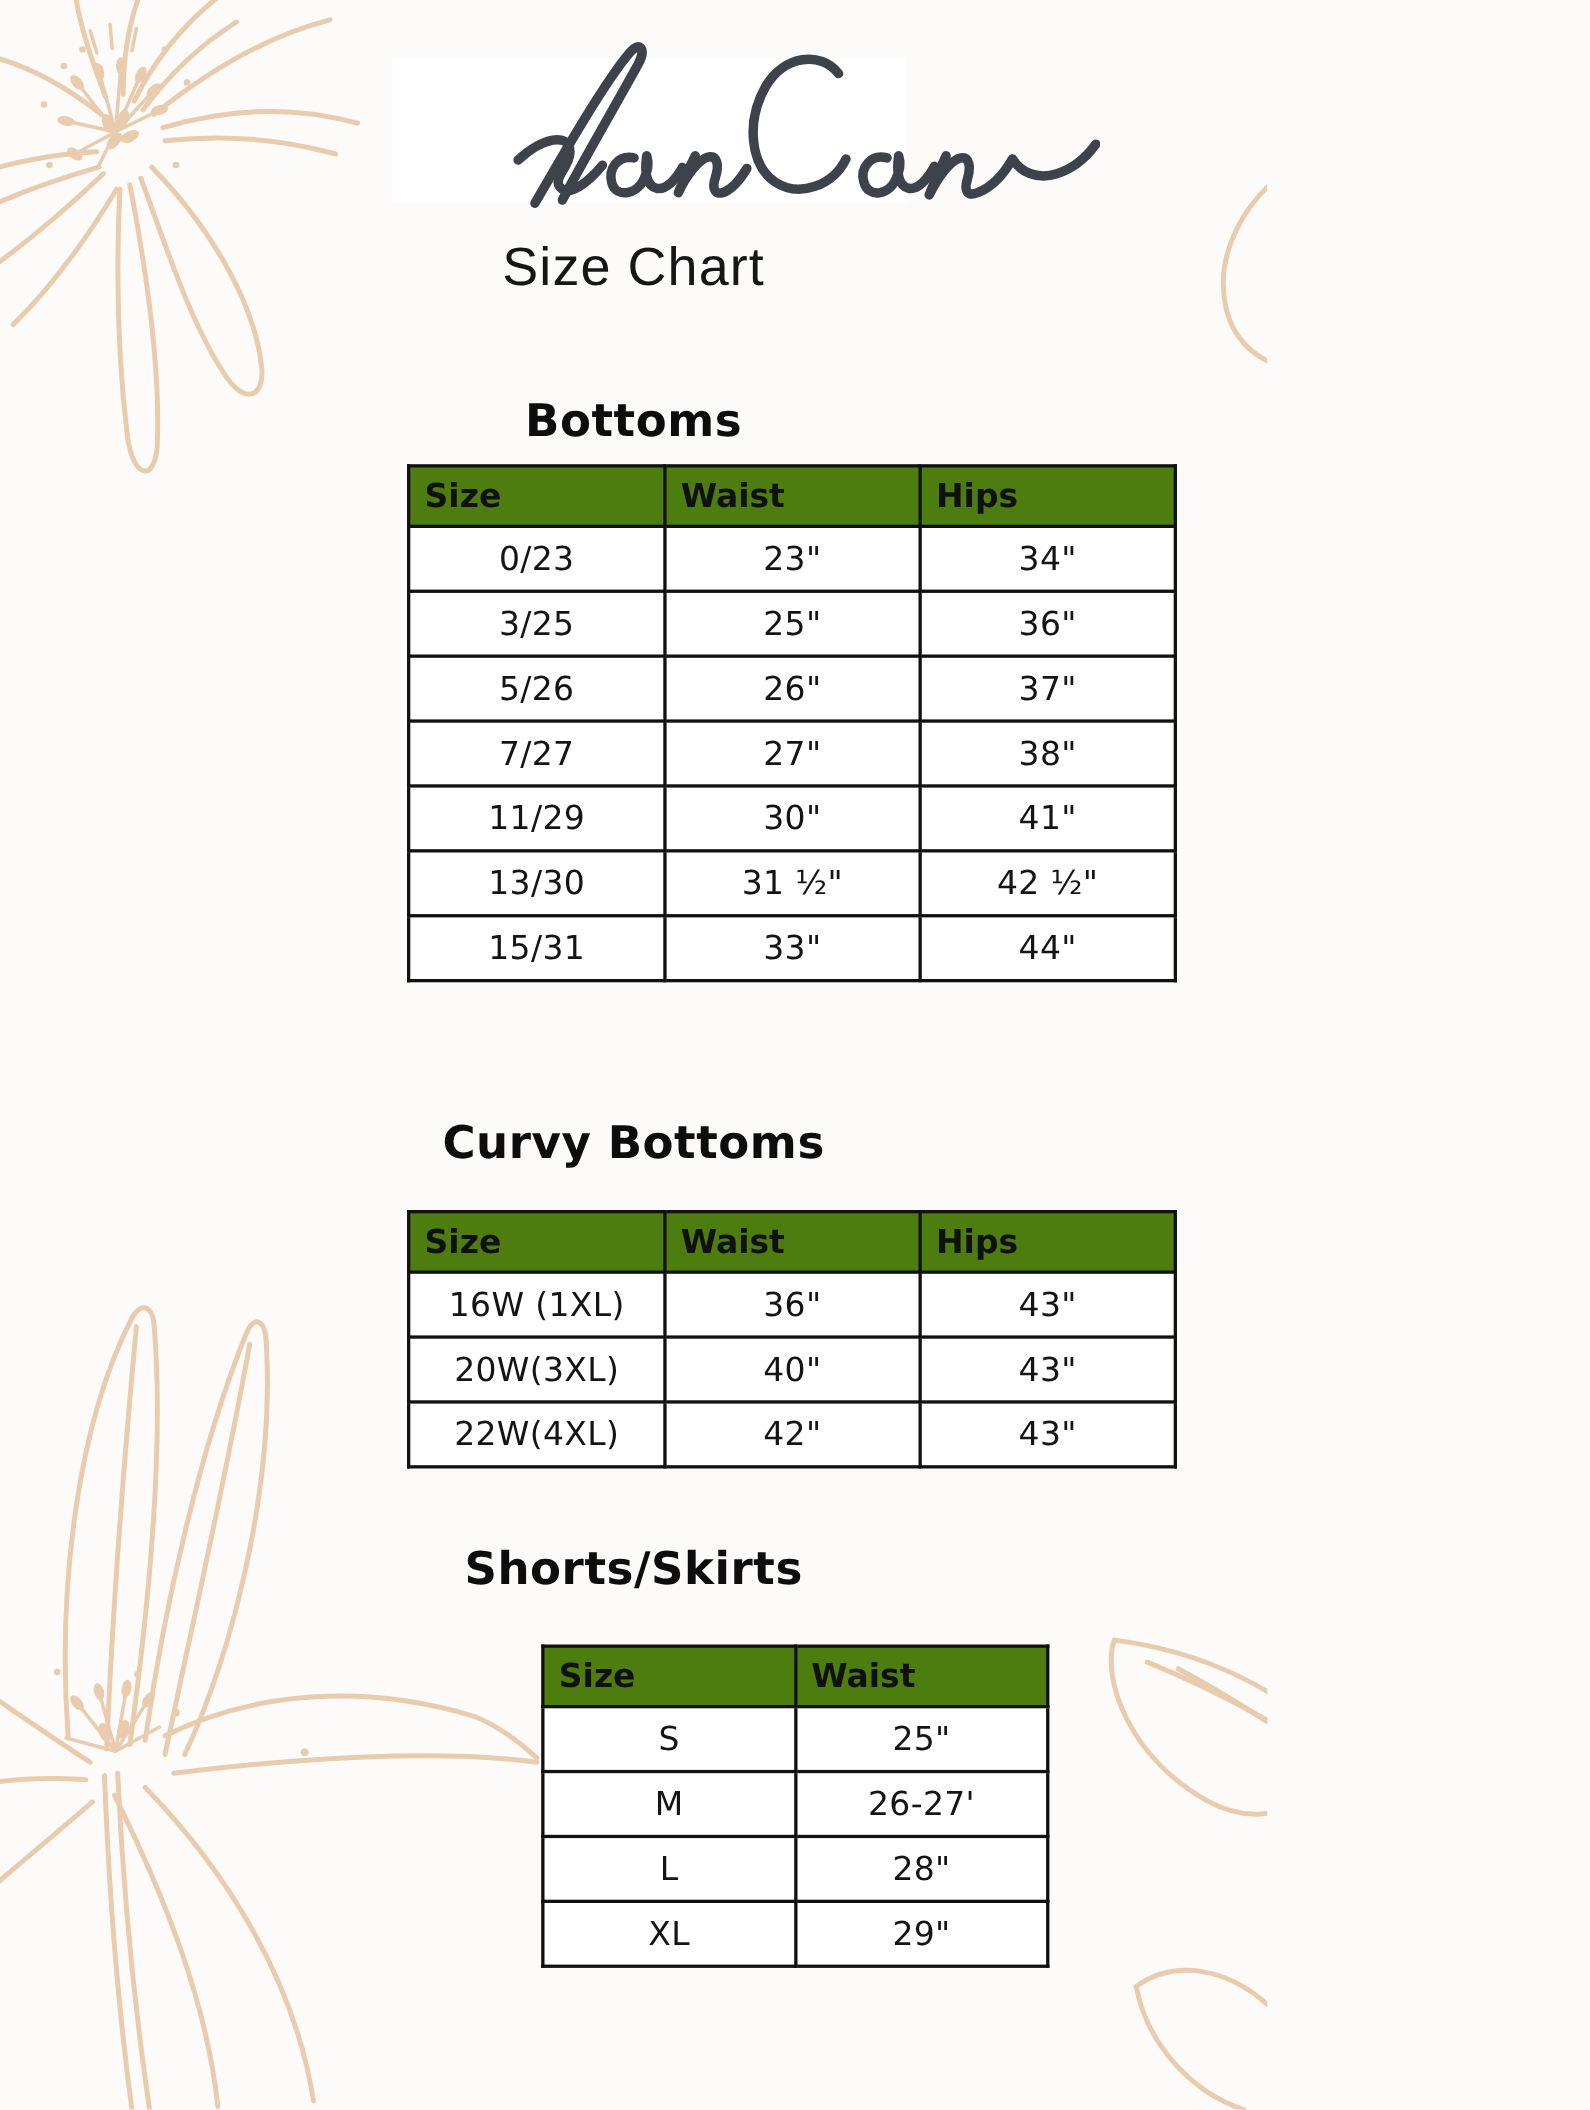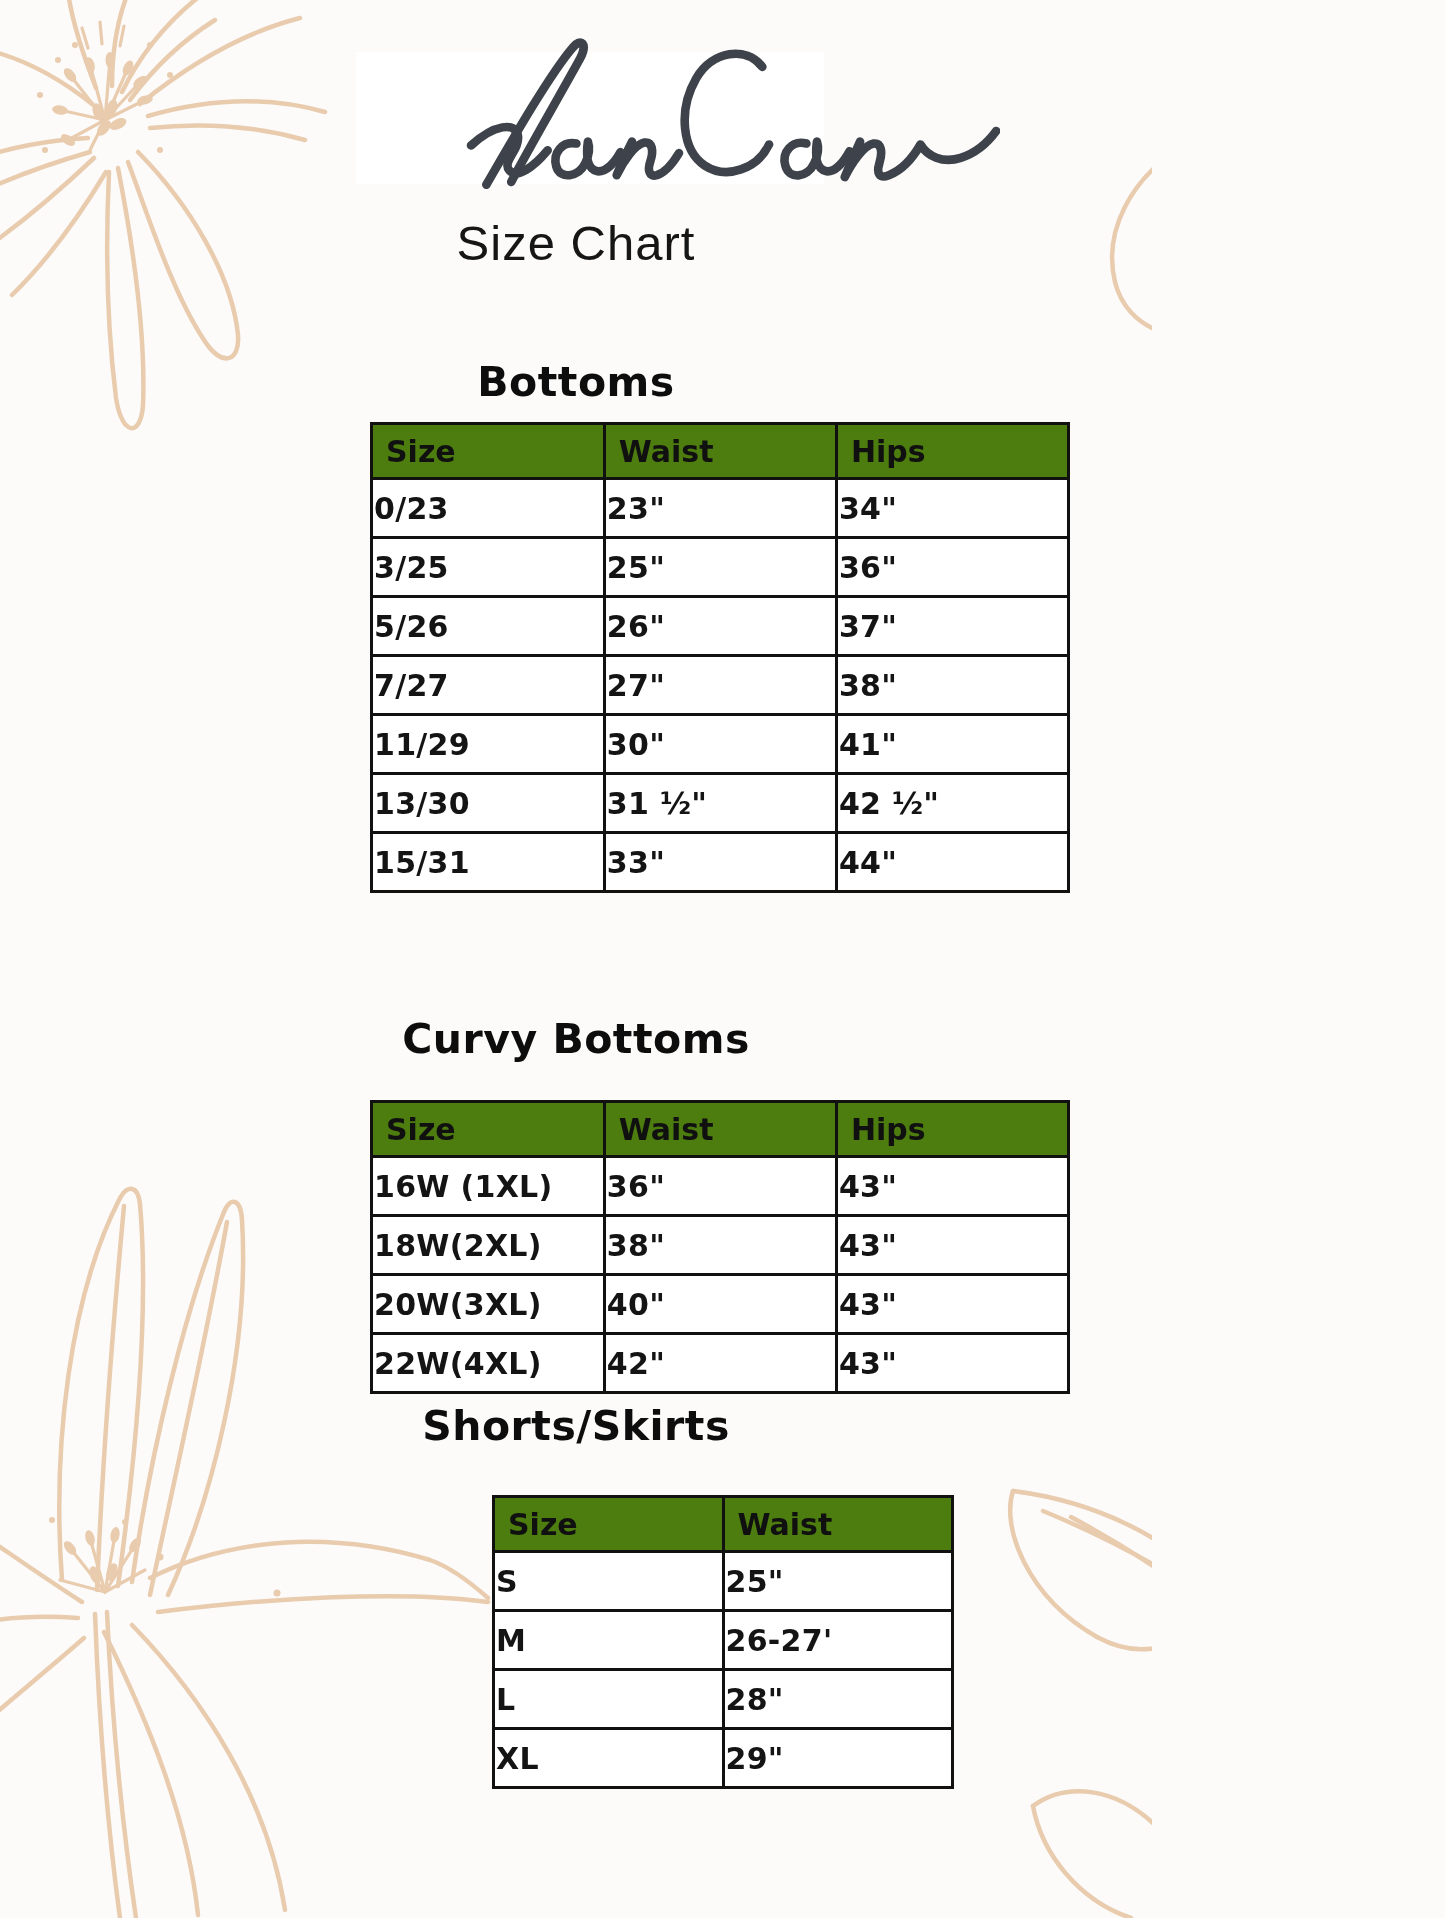--- a/index.html
+++ b/index.html
@@ -21,22 +21,22 @@
 
   .section-title{position:absolute;left:0;width:100%;text-align:center;
     font-size:41px;font-weight:700;color:#0d0d0d;z-index:2;letter-spacing:0.5px;}
   #title-bottoms{top:358px;}
   #title-curvy{top:1015px;}
   #title-shorts{top:1402px;}
 
   table.size-table{position:absolute;border-collapse:collapse;table-layout:fixed;z-index:2;background:#fff;}
   table.size-table th{background:#4d7c0f;color:#101010;font-weight:700;font-size:30px;
     text-align:left;padding:0 0 0 13px;height:52px;border:3px solid #111;}
-  table.size-table td{background:#ffffff;color:#141414;font-size:30px;font-weight:700;
-    text-align:left;height:54px;border:3px solid #111;letter-spacing:0.3px;}
+  table.size-table td{background:#ffffff;color:#141414;font-size:30px;font-weight:400;
+    text-align:center;height:54px;border:3px solid #111;letter-spacing:0.3px;}
   #table-bottoms{left:370px;top:422px;width:700px;}
   #table-curvy{left:370px;top:1100px;width:700px;}
   #table-shorts{left:492px;top:1495px;width:462px;}
 </style>
 </head>
 <body>
 
 <div id="canvas">
 
   <svg class="deco" style="left:0;top:0;" width="340" height="470" viewBox="0 0 340 470">
@@ -283,25 +283,20 @@
         <th>Hips</th>
       </tr>
     </thead>
     <tbody>
       <tr>
         <td>16W (1XL)</td>
         <td>36"</td>
         <td>43"</td>
       </tr>
       <tr>
-        <td>18W(2XL)</td>
-        <td>38"</td>
-        <td>43"</td>
-      </tr>
-      <tr>
         <td>20W(3XL)</td>
         <td>40"</td>
         <td>43"</td>
       </tr>
       <tr>
         <td>22W(4XL)</td>
         <td>42"</td>
         <td>43"</td>
       </tr>
     </tbody>

